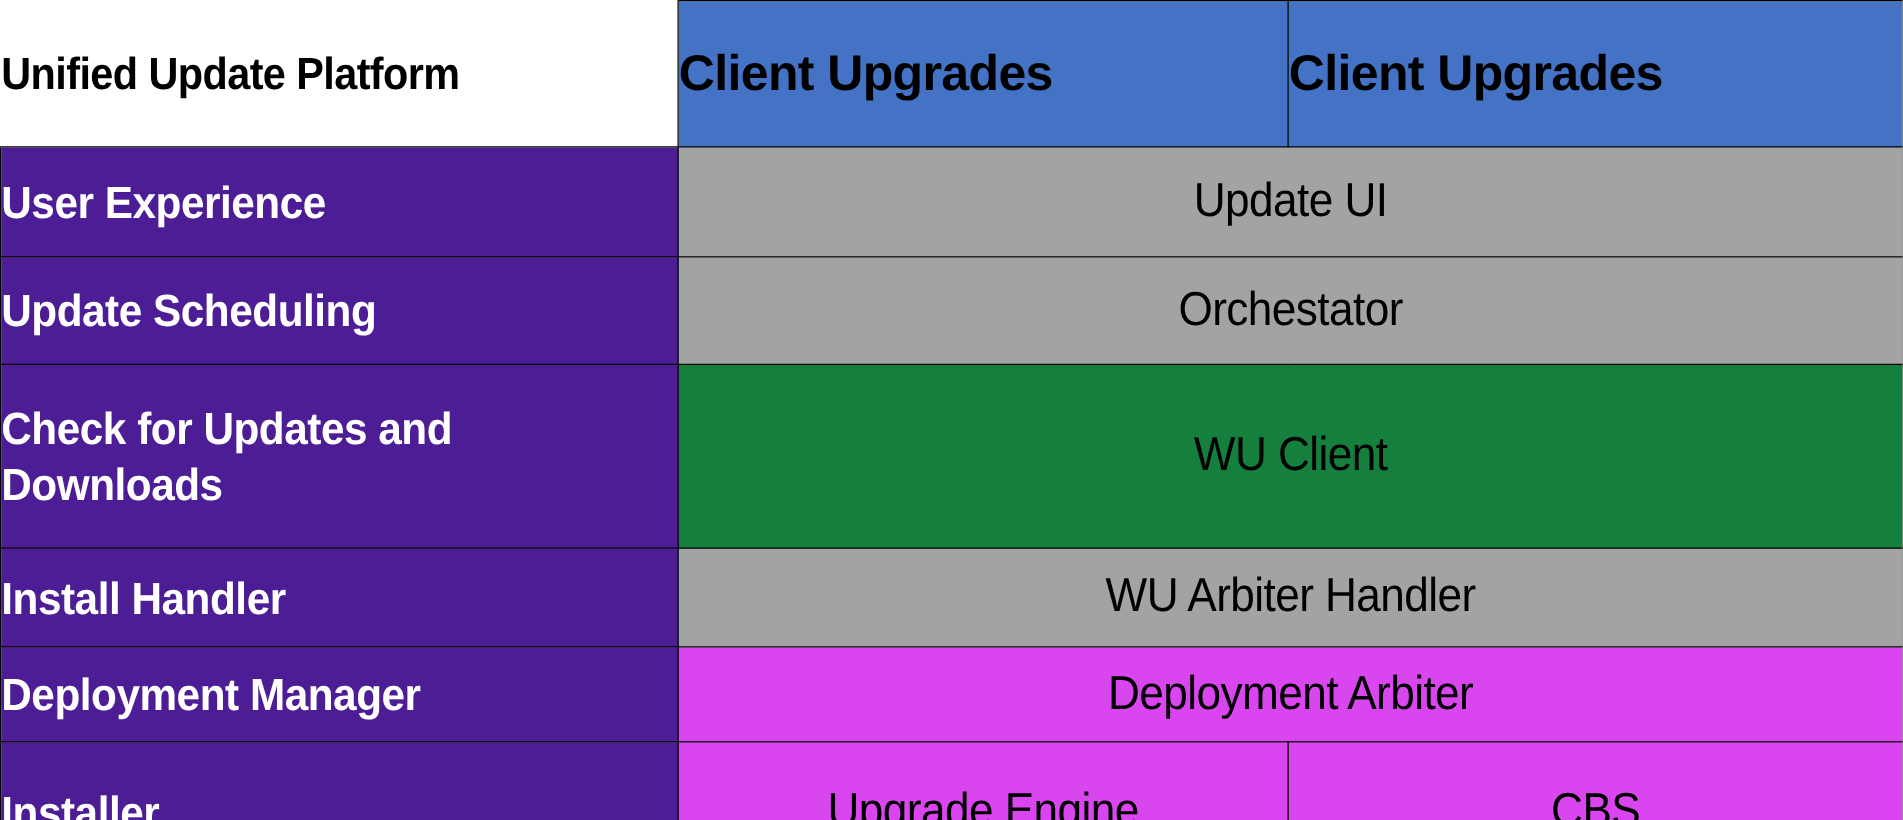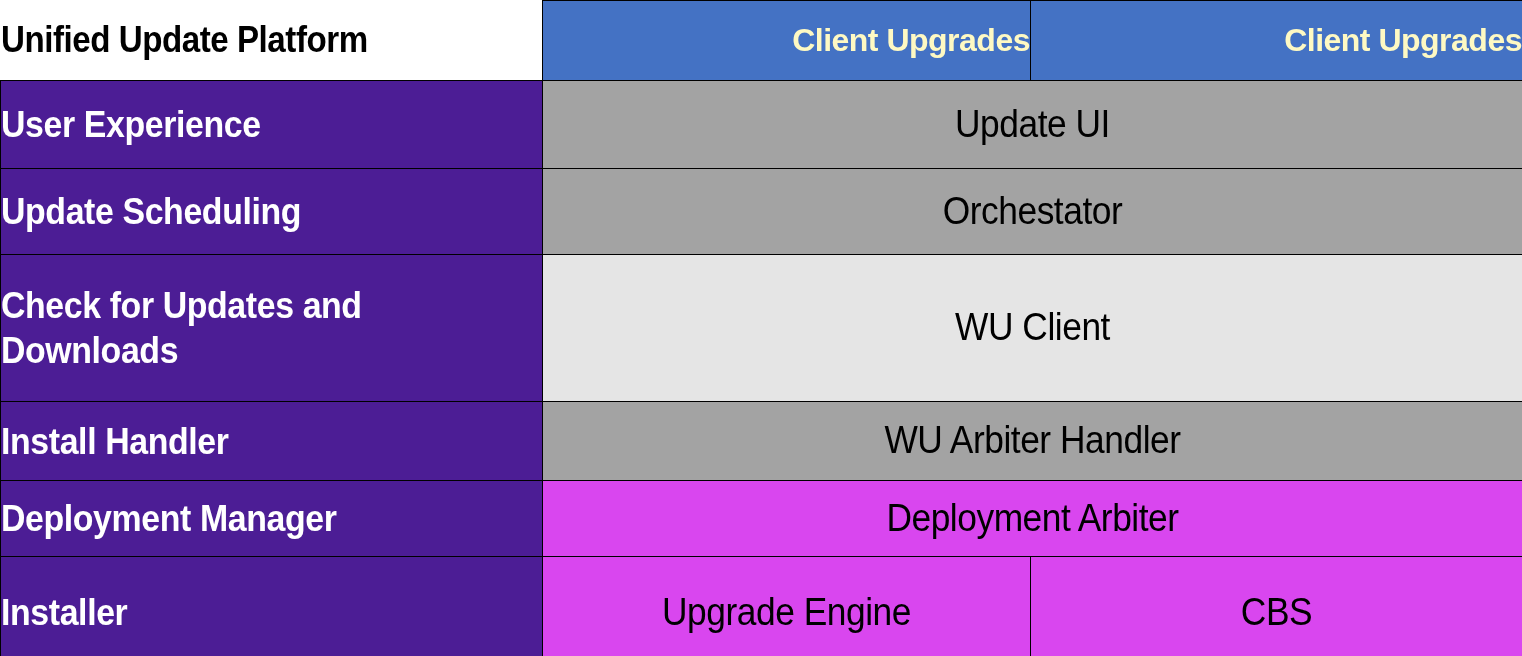--- a/index.html
+++ b/index.html
@@ -45,25 +45,25 @@
     line-height: 1.05;
     letter-spacing: -0.5px;
     text-align: left;
     padding-left: 14px;
     font-stretch: condensed;
     transform: scaleX(0.92);
     transform-origin: left center;
   }
   .hdr-col {
     background: #4472C4;
-    color: #fef9c3;
+    color: #000000;
     font-weight: bold;
-    font-size: 32px;
+    font-size: 40px;
     line-height: 1.05;
-    text-align: right;
+    text-align: left;
     letter-spacing: -0.5px;
   }
 
   
   .rowlabel {
     background: #4c1d95;
     color: #ffffff;
     font-weight: bold;
     font-size: 36px;
     line-height: 1.25;
@@ -87,25 +87,25 @@
     text-align: center;
     letter-spacing: -0.5px;
   }
   .cell .cell-inner {
     display: block;
     transform: scaleX(0.93);
     transform-origin: center center;
   }
 
   .bg-yellow { background: #a3a3a3; }
-  .bg-green  { background: #e5e5e5; margin-left: 29px; }
+  .bg-green  { background: #15803d; margin-left: 29px; }
   .bg-gray   { background: #d946ef; }
 
   
-  .r-hdr  { height: 80px; margin-top: 36px;  }
+  .r-hdr  { height: 117px; margin-top: 36px;  }
   .r-1    { height: 88px;  }
   .r-2    { height: 86px;  }
   .r-3    { height: 147px; }
   .r-4    { height: 79px; padding-left: 40px;  }
   .r-5    { height: 76px;  }
   .r-6    { height: 112px;  }
 </style>
 </head>
 <body>
 

